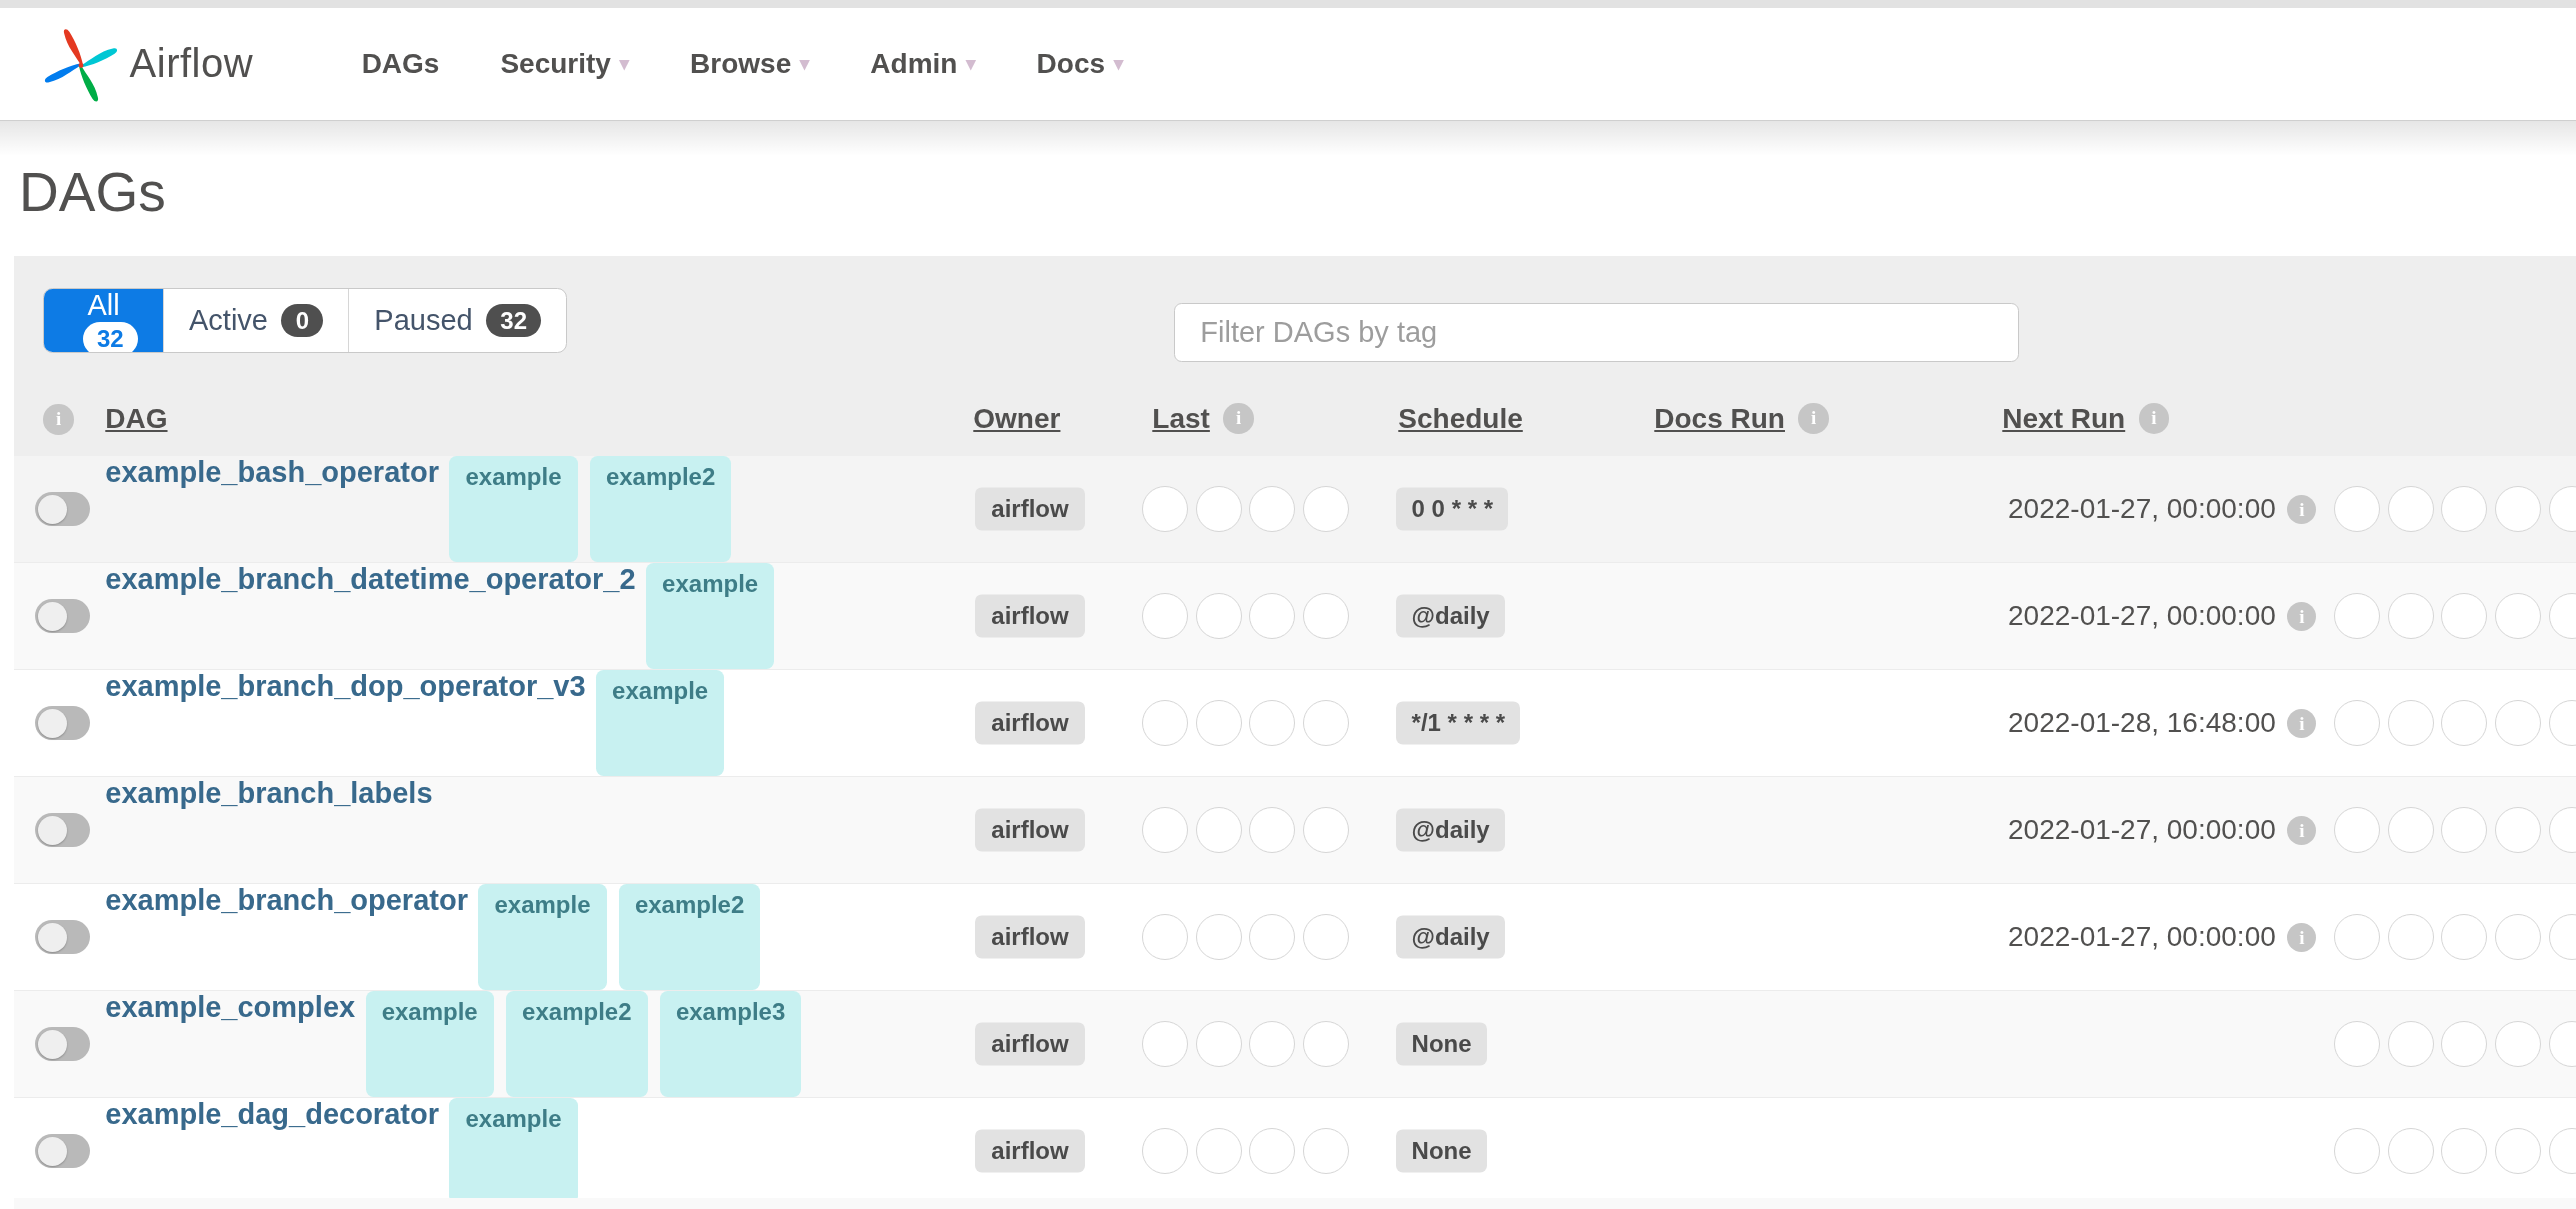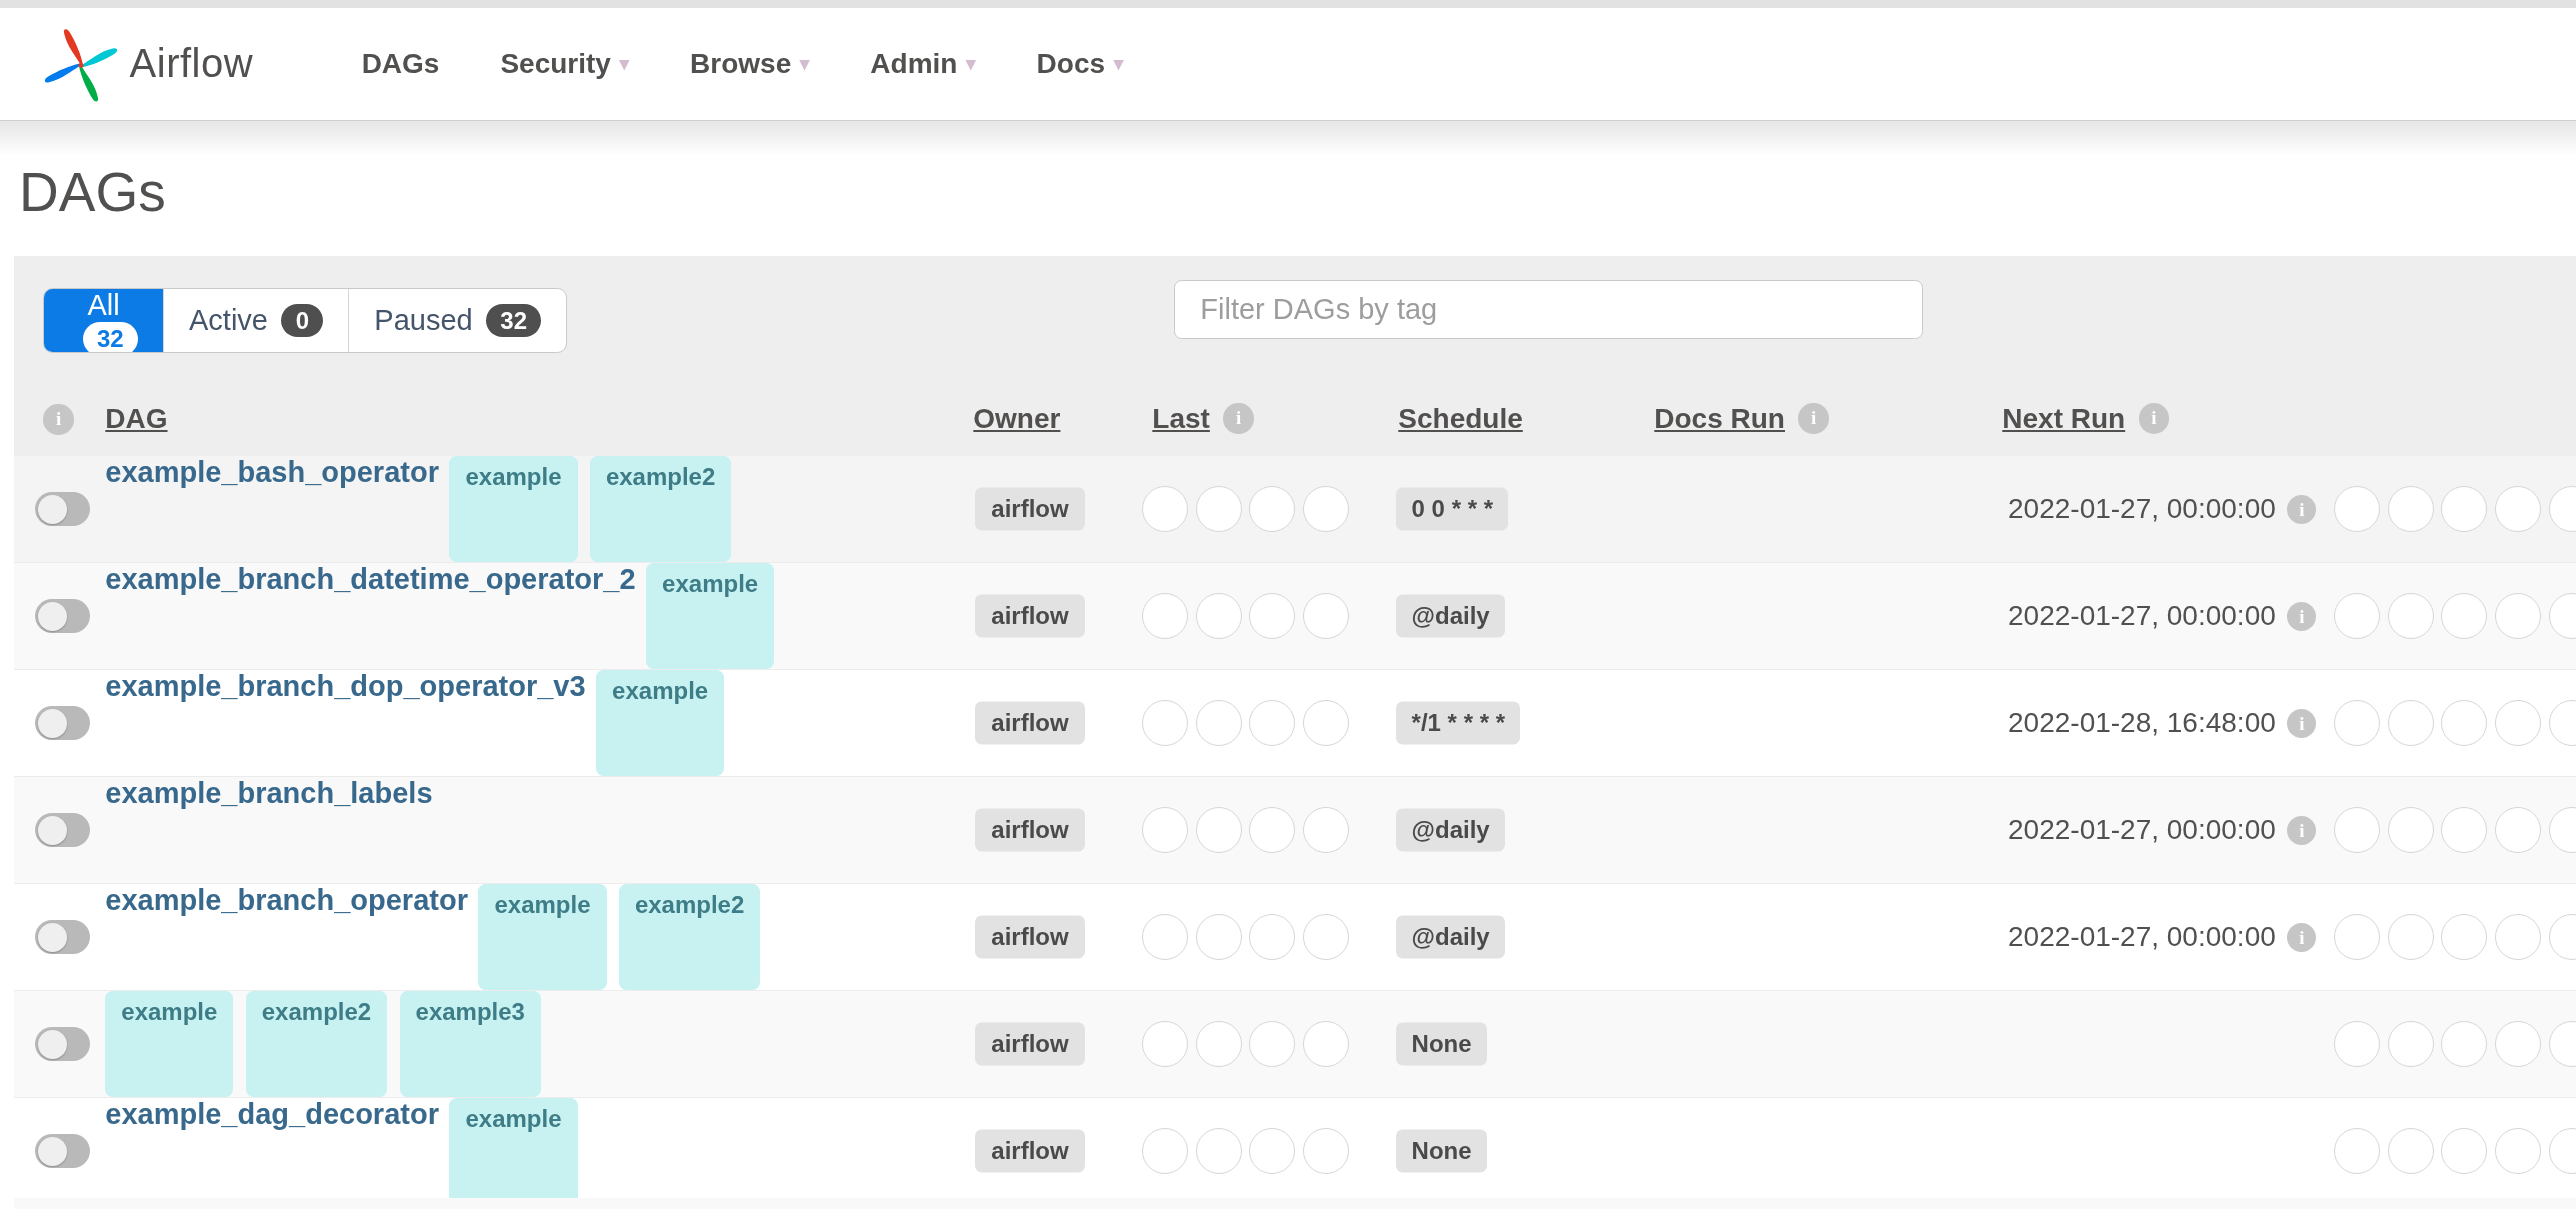--- a/index.html
+++ b/index.html
@@ -26,21 +26,21 @@
   .panel{position:absolute;top:256px;left:14.3px;right:0;height:200px;background:#eeeeee;}
   .tabs{position:absolute;top:32px;left:29px;height:63px;display:flex;background:#fff;
         border:1px solid #c9c9c9;border-radius:9.5px;overflow:hidden;}
   .tab{display:flex;align-items:center;padding:0 25px;font-size:29px;font-weight:400;
        color:#44546a;cursor:pointer;border-left:1px solid #d6d6d6;}
   .tab:first-child{border-left:none;flex-direction:column;}
   .tab.active{background:#0d7be5;color:#fff;}
   .tab .count{margin-left:13.4px;padding:2.9px 14.3px;border-radius:21px;font-size:24px;font-weight:700;}
   .tab.active .count{background:#fff;color:#0d7be5;}
   .tab:not(.active) .count{background:#4f4f4f;color:#fff;}
-  .search-box{position:absolute;top:24px;left:1160px;width:749px;height:59px;background:#fff;
+  .search-box{position:absolute;top:47px;left:1160px;width:845px;height:59px;background:#fff;
         border:1px solid #c9c9c9;border-radius:7.6px;display:flex;align-items:center;padding:0 23px;box-sizing:border-box;}
   .search-box input{border:none;outline:none;width:100%;font-size:29px;color:#51504f;background:transparent;
         font-family:"Liberation Sans", sans-serif;}
   .search-box input::placeholder{color:#9d9d9d;}
   
   .thead{position:absolute;top:126px;left:0;right:0;height:74px;}
   .th{position:absolute;top:0;height:74px;line-height:74px;font-size:28px;font-weight:700;color:#51504f;white-space:nowrap;text-decoration:underline;}
   .info-icon{display:inline-block;width:30.5px;height:30.5px;border-radius:50%;background:#c6c6c6;color:#fff;
         font-size:19px;font-weight:700;text-align:center;line-height:30.5px;vertical-align:middle;margin-left:13.4px;
         font-family:"Liberation Serif", serif;}
@@ -301,20 +301,21 @@
           <span class="circle"></span>
           <span class="circle"></span>
           <span class="circle"></span>
         </div>
     </div>
       <div class="trow" style="background: rgb(249, 249, 249);">
       <span class="toggle">
           <span class="knob"></span>
         </span>
       <div class="dag-cell">
+        <a class="dag-name">example_complex</a>
         <div class="tags">
             <span class="tag-pill">example</span>
             <span class="tag-pill">example2</span>
             <span class="tag-pill">example3</span>
           </div>
       </div>
       <span class="owner-badge">airflow</span>
       <div class="runs">
           <span class="circle"></span>
           <span class="circle"></span>

